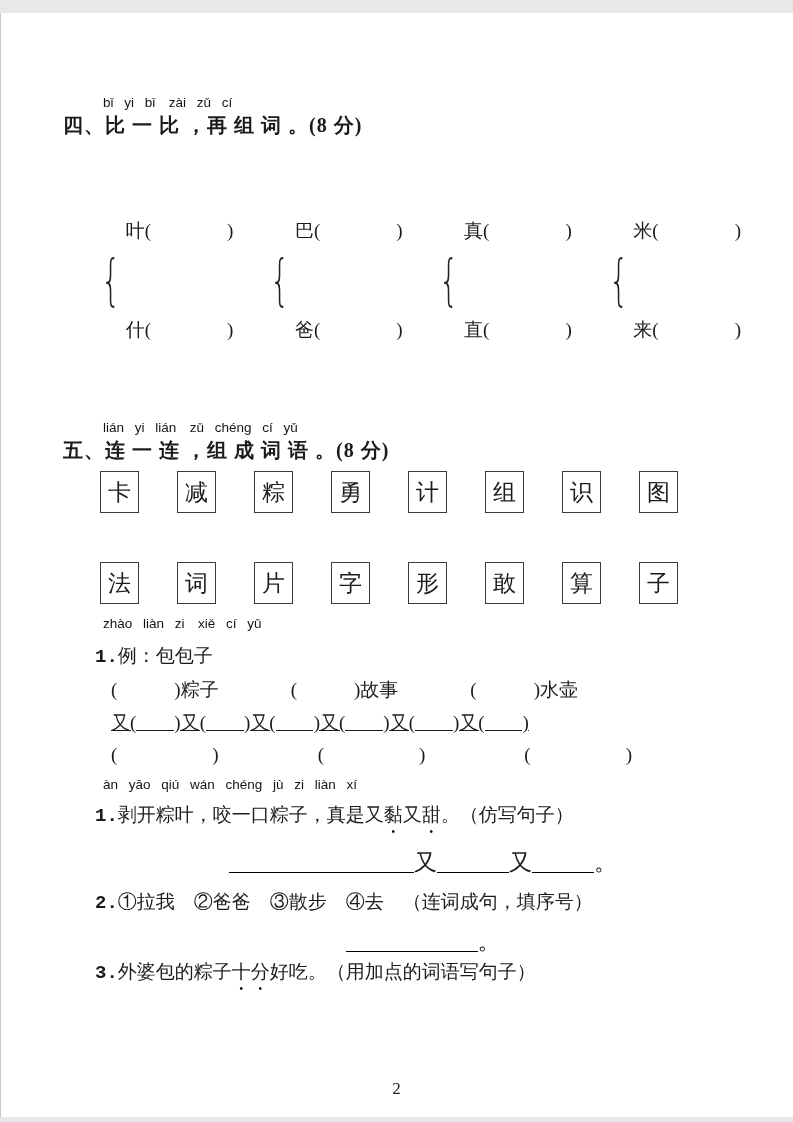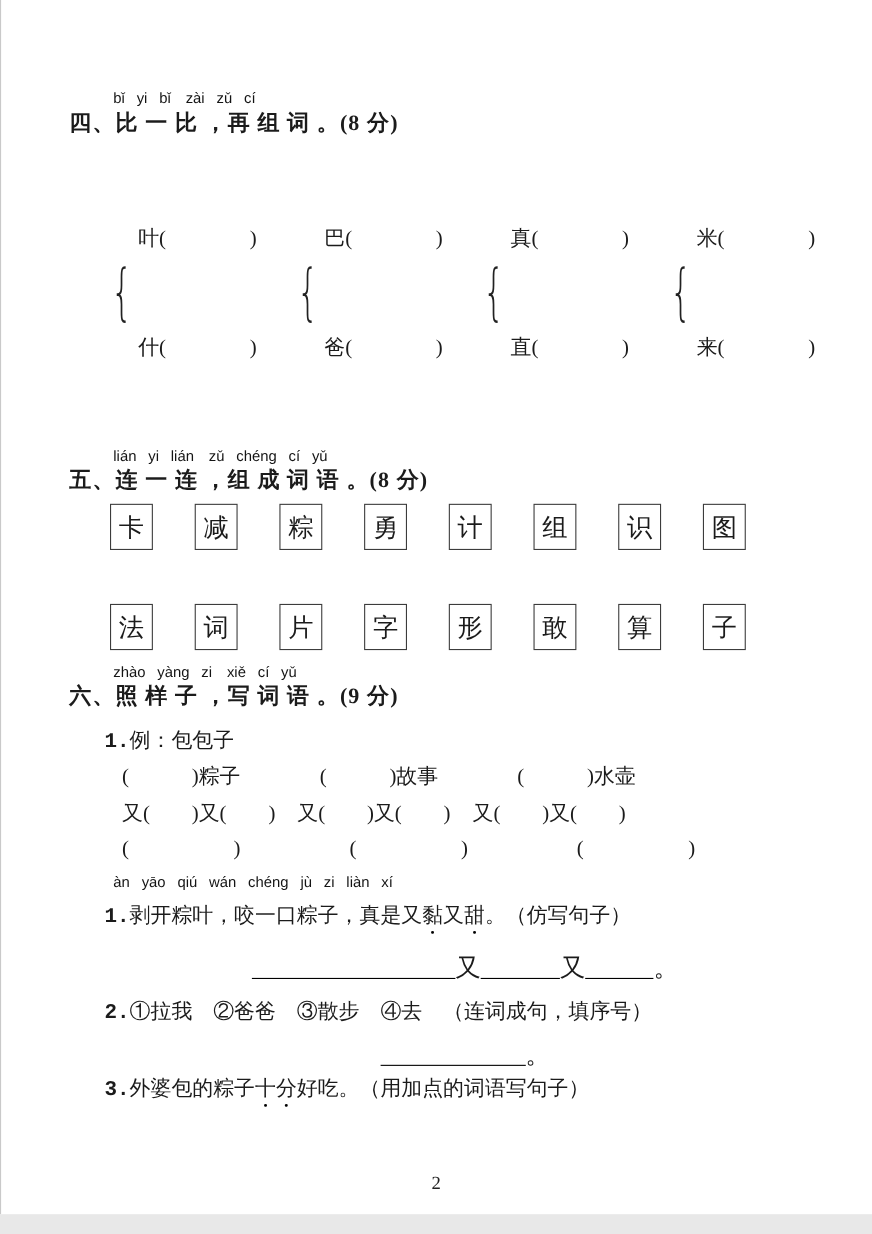--- a/index.html
+++ b/index.html
@@ -1,17 +1,17 @@
 <!DOCTYPE html>
 <html><head>
 <meta charset="utf-8">
 <style>
   html,body { margin:0; padding:0; background:#e8e8e8; }
   .sheet {
-    position:relative; width:793px; height:1104px; margin:0 auto;
+    position:relative; width:793px; height:1104px; margin:13px auto;
     background:#ffffff; color:#1b1b1b; overflow:hidden;
     font-family:"Liberation Serif", serif;
   }
   .sheet::before {
     content:""; position:absolute; left:0; top:0; bottom:0; width:1px;
     background:#c9c9c9;
   }
   .content { padding:83px 58px 0 63px; }
 
   .pinyin {
@@ -42,21 +42,21 @@
   .char-box {
     width:37px; height:40px; border:1.6px solid #3c3c3c;
     display:flex; align-items:center; justify-content:center;
     font-size:23px; background:#fff;
   }
 
   
   .ex-line { font-size:19px; line-height:26px; margin-left:32px; white-space:pre;font-family:Liberation Mono, monospace; }
   .ex-num { font-weight:700; }
   .blank-row { display:flex; font-size:19px; line-height:26px; margin-left:48px; white-space:pre; }
-  .gap-lg { gap:72px; } .gap-sm { gap:20px; } .gap-xl { gap:99px; }
+  .gap-lg { gap:72px; } .gap-sm { gap:0;text-decoration:underline; } .gap-xl { gap:99px; }
   .mt14 { margin-top:14px; } .mt13 { margin-top:13px; } .mt12 { margin-top:12px; }
   .mt9 { margin-top:9px; } .mt7 { margin-top:7px; } .mt6 { margin-top:6px; }
   .mt5 { margin-top:5px; } .mt10 { margin-top:10px; }
 
   
   .em-dot {
     -webkit-text-emphasis:filled dot #000; -webkit-text-emphasis-position:under;
     text-emphasis:filled dot #000; text-emphasis-position:under right;
   }
 
@@ -130,22 +130,21 @@
         <div class="char-box">片</div>
         <div class="char-box">字</div>
         <div class="char-box">形</div>
         <div class="char-box">敢</div>
         <div class="char-box">算</div>
         <div class="char-box">子</div>
       </div>
     </section>
 
     <section>
-      <div class="pinyin mt13">zhào yàng zi　xiě cí yǔ</div>
-      <h2 class="sec-title">六、照 样 子 ，写 词 语 。(9 分)</h2>
+      <div class="pinyin mt13">zhào liàn zi　xiě cí yǔ</div>
 
       <div class="ex-line mt14"><span class="ex-num">1.</span><span>例：包包子</span></div>
       <div class="blank-row gap-lg mt7">
         <span>(　　　)粽子</span>
         <span>(　　　)故事</span>
         <span>(　　　)水壶</span>
       </div>
 
       <div class="blank-row gap-sm mt7">
         <span>又(　　)又(　　)</span>

